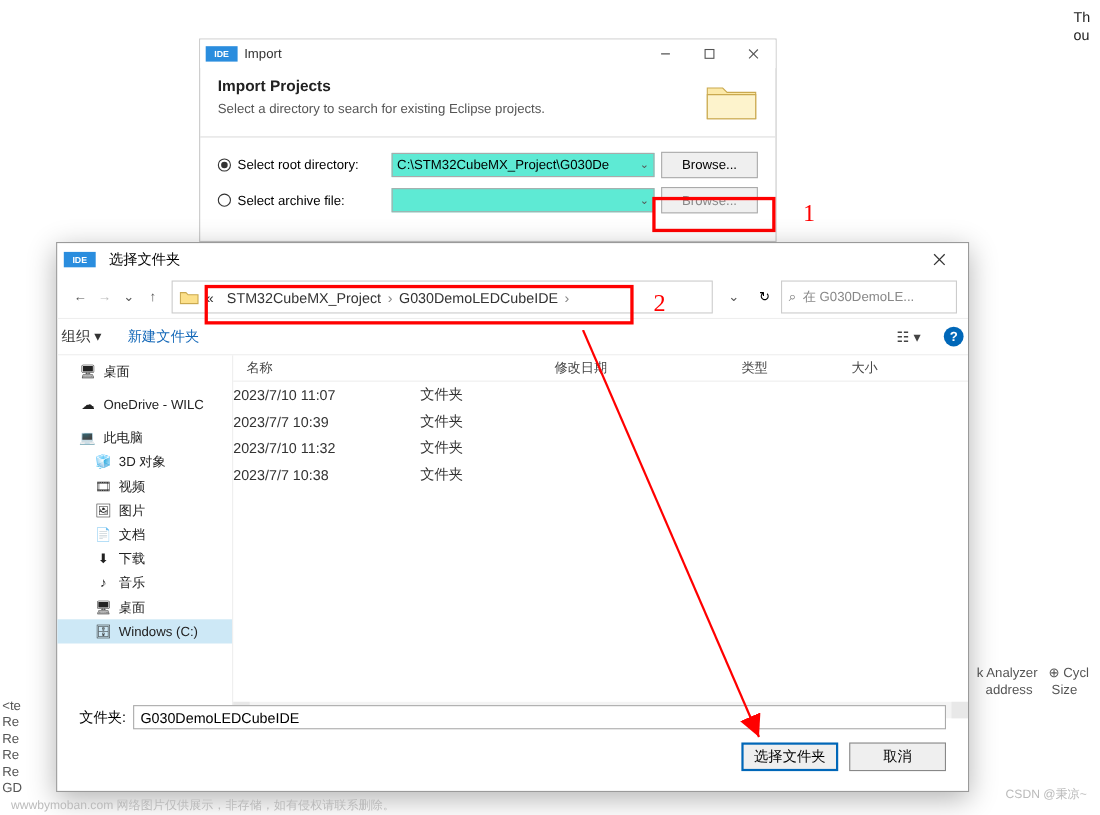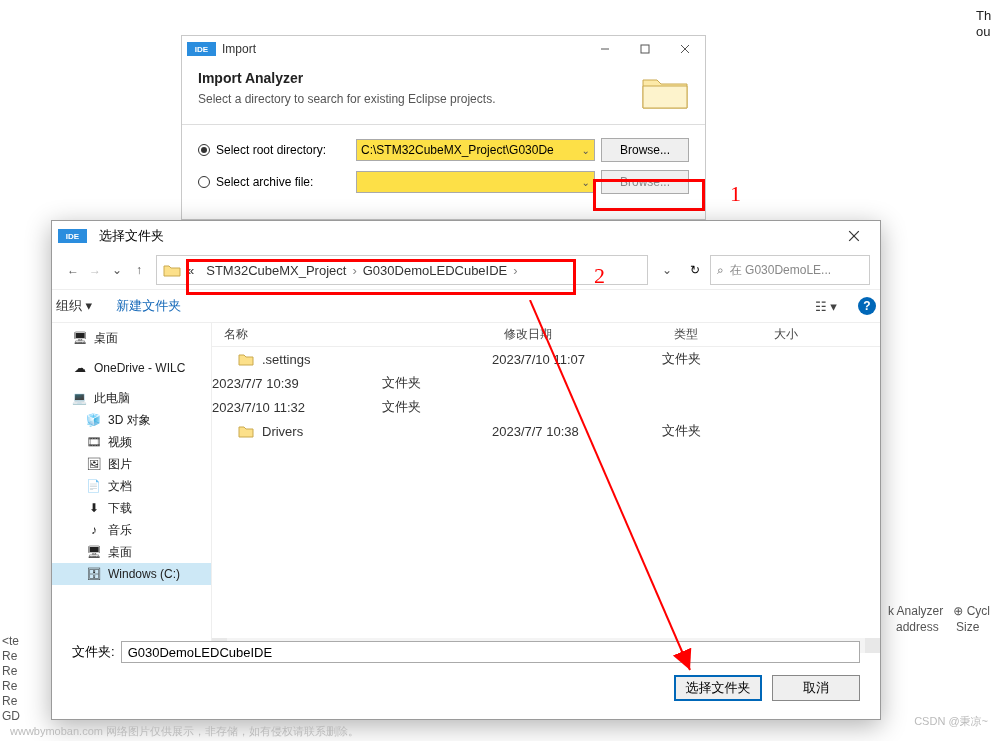--- a/index.html
+++ b/index.html
@@ -18,21 +18,21 @@
   .import-header{padding:8px 16px 12px 16px;display:flex;}
   .import-header-text{flex:1;}
   .import-header-title{font-size:14px;font-weight:bold;color:#222;margin-bottom:6px;}
   .import-header-sub{font-size:12px;color:#555;}
   .folder-big{width:48px;height:40px;margin-top:2px;}
   .import-body{border-top:1px solid #ddd;padding:10px 16px 0 16px;}
   .irow{display:flex;align-items:center;height:30px;margin-bottom:2px;}
   .radio{width:12px;height:12px;border:1px solid #333;border-radius:50%;display:inline-flex;align-items:center;justify-content:center;margin-right:6px;background:#fff;}
   .radio.sel::after{content:"";width:6px;height:6px;border-radius:50%;background:#333;}
   .irow label{width:140px;font-size:12px;color:#000;}
-  .irow .textin{flex:1;height:22px;border:1px solid #aaa;padding:0 4px;font-size:12px;color:#000;overflow:hidden;white-space:nowrap;background:#fde047;display:flex;align-items:center;justify-content:space-between;}
+  .irow .textin{flex:1;height:22px;border:1px solid #aaa;padding:0 4px;font-size:12px;color:#000;overflow:hidden;white-space:nowrap;background:#5eead4;display:flex;align-items:center;justify-content:space-between;}
   .irow .textin .dd{color:#555;font-size:10px;}
   .irow .browse{width:88px;height:24px;margin-left:6px;border:1px solid #aaa;background:#efefef;font-size:12px;display:flex;align-items:center;justify-content:center;}
   .irow .browse.disabled{color:#888;background:#f0f0f0;}
   .redbox1{position:absolute;border:3px solid #ff0000;pointer-events:none;}
   .annot{position:absolute;color:#ff0000;font-size:22px;font-family:"Times New Roman",serif;}
 
   .bottom-strip{position:absolute;left:2px;right:0;top:598px;height:140px;background:#fff;}
   .tabstrip{display:flex;height:20px;align-items:flex-end;color:#555;}
   .tabstrip .tab{font-size:12px;margin-right:10px;color:#555;}
   .small-table{margin-top:2px;font-size:12px;color:#555;}
@@ -120,21 +120,21 @@
       <div class="winbtn">
           <svg viewBox="0 0 10 10">
             <line x1="1" y1="1" x2="9" y2="9" stroke="#555" stroke-width="1"></line>
             <line x1="9" y1="1" x2="1" y2="9" stroke="#555" stroke-width="1"></line>
           </svg>
         </div>
     </div>
   </div>
   <div class="import-header">
     <div class="import-header-text">
-      <div class="import-header-title">Import Analyzer</div>
+      <div class="import-header-title">Import Projects</div>
       <div class="import-header-sub">Select a directory to search for existing Eclipse projects.</div>
     </div>
     <svg class="folder-big" viewBox="0 0 48 40">
         <path d="M2 8 h14 l4 4 h26 v24 h-44z" fill="#fce9a8" stroke="#caa94f"></path>
         <path d="M2 14 h44 v22 h-44z" fill="#fdf3cc" stroke="#caa94f"></path>
       </svg>
   </div>
   <div class="import-body">
     <div class="irow">
       <span class="radio sel"></span>
@@ -281,41 +281,35 @@
       </div>
     <div class="files">
       <div class="fh">
         <span class="col-name">名称</span>
         <span class="col-date">修改日期</span>
         <span class="col-type">类型</span>
         <span class="col-size">大小</span>
       </div>
       <div id="frows">
           <div class="frow">
-            <span class="col-name fname"><svg class="folder-sm" viewBox="0 0 16 14">
-                <path d="M1 3h5l2 2h7v8H1z" fill="#fce08a" stroke="#caa94f"></path>
-              </svg>.settings</span>
             <span class="col-date">2023/7/10 11:07</span>
             <span class="col-type">文件夹</span>
             <span class="col-size"></span>
           </div>
           <div class="frow">
             <span class="col-date">2023/7/7 10:39</span>
             <span class="col-type">文件夹</span>
             <span class="col-size"></span>
           </div>
           <div class="frow">
             <span class="col-date">2023/7/10 11:32</span>
             <span class="col-type">文件夹</span>
             <span class="col-size"></span>
           </div>
           <div class="frow">
-            <span class="col-name fname"><svg class="folder-sm" viewBox="0 0 16 14">
-                <path d="M1 3h5l2 2h7v8H1z" fill="#fce08a" stroke="#caa94f"></path>
-              </svg>Drivers</span>
             <span class="col-date">2023/7/7 10:38</span>
             <span class="col-type">文件夹</span>
             <span class="col-size"></span>
           </div>
         </div>
       <div class="scroll-h"></div>
     </div>
   </div>
   <div class="b-bottom">
     <div class="b-in">

